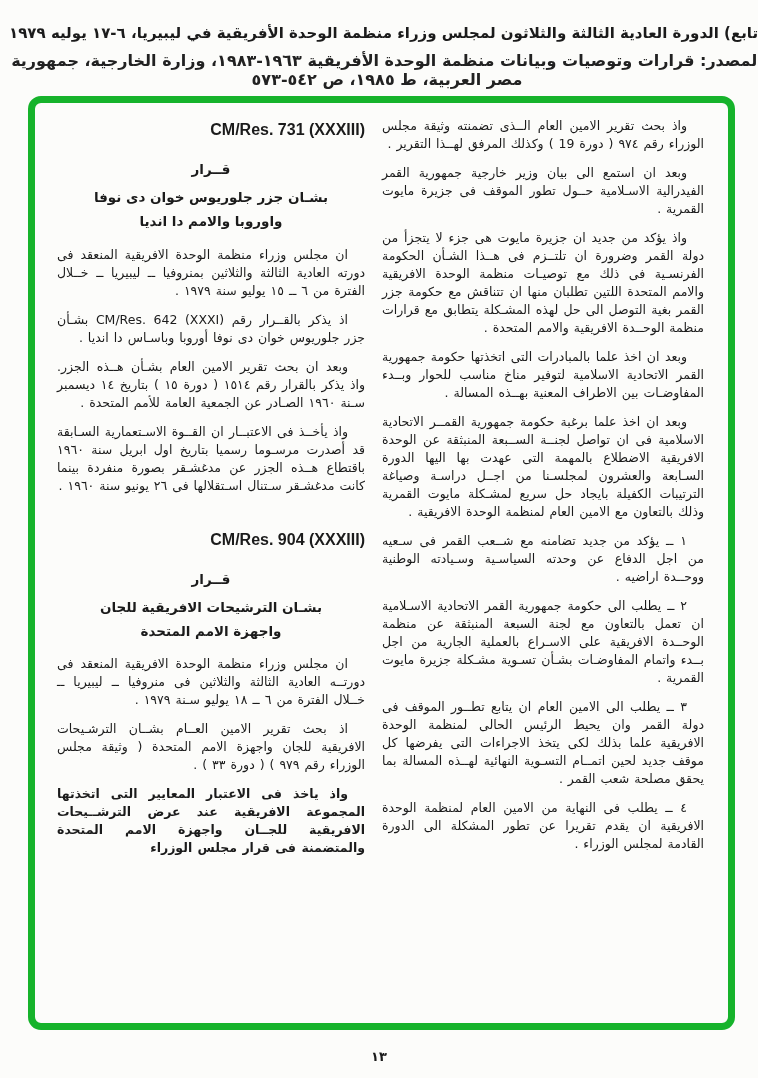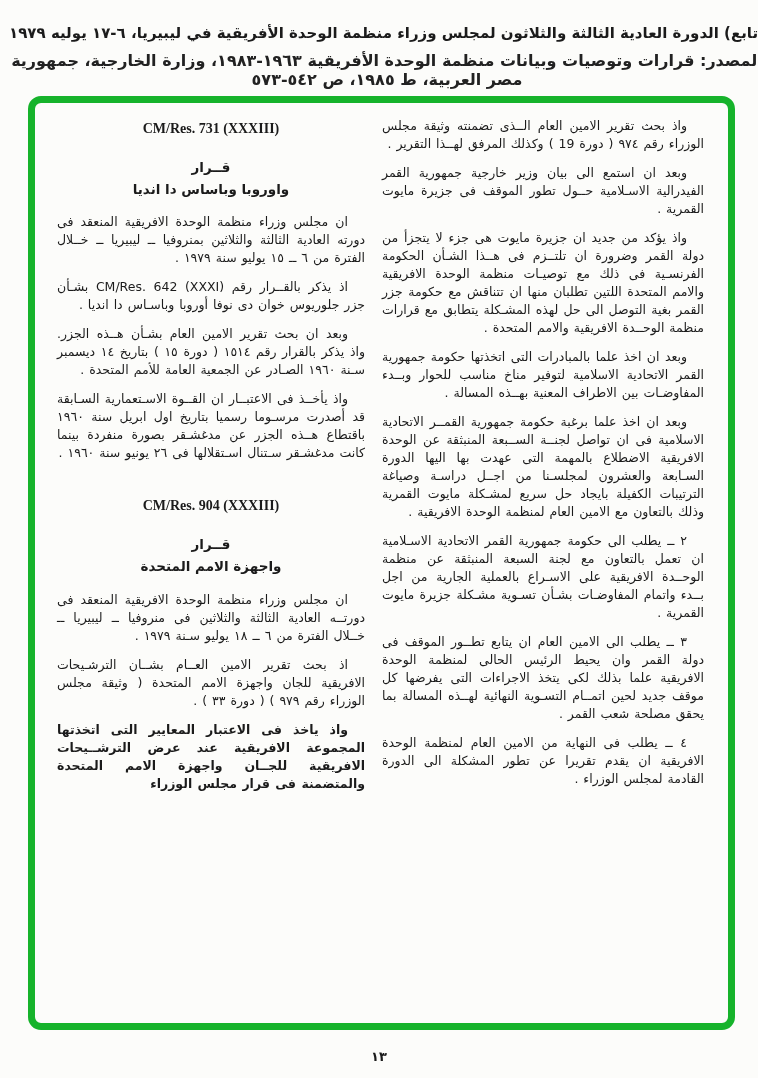--- a/index.html
+++ b/index.html
@@ -20,22 +20,22 @@
 
   
   .col { direction:rtl; }
   .col-right { flex:0 0 322px; }
   .col-left  { flex:1 1 auto; }
 
   p.para { font-size:12.5px; line-height:1.44; text-align:justify; text-align-last:right;
            text-indent:17px; margin:0 0 11px 0; word-spacing:1px; }
   p.para-bold { font-weight:bold; }
 
-  .res-id { direction:ltr; text-align:center; font-family:Liberation Serif, serif;
-            font-weight:bold; font-size:14px; margin:4px 0 0 0; }
+  .res-id { direction:ltr; text-align:right; font-family:Liberation Sans, sans-serif;
+            font-weight:bold; font-size:16px; margin:4px 0 0 0; }
   .res-head { text-align:center; font-weight:bold; font-size:13.5px; margin-top:22px; }
   .res-sub  { text-align:center; font-weight:bold; font-size:13.5px; margin-top:10px; line-height:1.5; }
   .res-sub2 { text-align:center; font-weight:bold; font-size:13.5px; margin-top:4px; margin-bottom:14px; line-height:1.5; }
   .res-intro { margin-top:2px; }
   .res2-gap { margin-top:36px; }
 
   
   .page-num { position:absolute; bottom:14px; left:0; width:758px; text-align:center;
               font-size:13px; font-weight:bold; }
 </style>
@@ -51,36 +51,39 @@
 
   <div class="frame">
     <div class="frame-inner">
 
       <div class="col col-right">
         <p class="para">واذ بحث تقرير الامين العام الــذى تضمنته وثيقة مجلس الوزراء رقم ٩٧٤ ( دورة 19 ) وكذلك المرفق لهــذا التقرير .</p>
         <p class="para">وبعد ان استمع الى بيان وزير خارجية جمهورية القمر الفيدرالية الاسـلامية حــول تطور الموقف فى جزيرة مايوت القمرية .</p>
         <p class="para">واذ يؤكد من جديد ان جزيرة مايوت هى جزء لا يتجزأ من دولة القمر وضرورة ان تلتــزم فى هــذا الشـأن الحكومة الفرنسـية فى ذلك مع توصيـات منظمة الوحدة الافريقية والامم المتحدة اللتين تطلبان منها ان تتناقش مع حكومة جزر القمر بغية التوصل الى حل لهذه المشـكلة يتطابق مع قرارات منظمة الوحــدة الافريقية والامم المتحدة .</p>
         <p class="para">وبعد ان اخذ علما بالمبادرات التى اتخذتها حكومة جمهورية القمر الاتحادية الاسلامية لتوفير مناخ مناسب للحوار وبــدء المفاوضـات بين الاطراف المعنية بهــذه المسالة .</p>
         <p class="para">وبعد ان اخذ علما برغبة حكومة جمهورية القمــر الاتحادية الاسلامية فى ان تواصل لجنــة الســبعة المنبثقة عن الوحدة الافريقية الاضطلاع بالمهمة التى عهدت بها اليها الدورة السـابعة والعشرون لمجلسـنا من اجــل دراسـة وصياغة الترتيبات الكفيلة بايجاد حل سريع لمشـكلة مايوت القمرية وذلك بالتعاون مع الامين العام لمنظمة الوحدة الافريقية .</p>
+        <p class="para">١ ــ يؤكد من جديد تضامنه مع شــعب القمر فى سـعيه من اجل الدفاع عن وحدته السياسـية وسـيادته الوطنية ووحــدة اراضيه .</p>
         <p class="para">٢ ــ يطلب الى حكومة جمهورية القمر الاتحادية الاسـلامية ان تعمل بالتعاون مع لجنة السبعة المنبثقة عن منظمة الوحــدة الافريقية على الاسـراع بالعملية الجارية من اجل بــدء واتمام المفاوضـات بشـأن تسـوية مشـكلة جزيرة مايوت القمرية .</p>
         <p class="para">٣ ــ يطلب الى الامين العام ان يتابع تطــور الموقف فى دولة القمر وان يحيط الرئيس الحالى لمنظمة الوحدة الافريقية علما بذلك لكى يتخذ الاجراءات التى يفرضها كل موقف جديد لحين اتمــام التسـوية النهائية لهــذه المسالة بما يحقق مصلحة شعب القمر .</p>
         <p class="para">٤ ــ يطلب فى النهاية من الامين العام لمنظمة الوحدة الافريقية ان يقدم تقريرا عن تطور المشكلة الى الدورة القادمة لمجلس الوزراء .</p>
       </div>
 
       <div class="col col-left">
         <div class="res-id">CM/Res. 731 (XXXIII)</div>
         <div class="res-head">قــرار</div>
-        <div class="res-sub2">واوروبا وباساس دا انديا</div>
+        <div class="res-sub">بشـان جزر جلوريوس خوان دى نوفا</div>
+        <div class="res-sub2">واوروبا والامم دا انديا</div>
         <p class="para res-intro">ان مجلس وزراء منظمة الوحدة الافريقية المنعقد فى دورته العادية الثالثة والثلاثين بمنروفيا ــ ليبيريا ــ خــلال الفترة من ٦ ــ ١٥ يوليو سنة ١٩٧٩ .</p>
         <p class="para">اذ يذكر بالقــرار رقم ‎CM/Res. 642 (XXXI)‎ بشـأن جزر جلوريوس خوان دى نوفا أوروبا وباسـاس دا انديا .</p>
         <p class="para">وبعد ان بحث تقرير الامين العام بشـأن هــذه الجزر. واذ يذكر بالقرار رقم ١٥١٤ ( دورة ١٥ ) بتاريخ ١٤ ديسمبر سـنة ١٩٦٠ الصـادر عن الجمعية العامة للأمم المتحدة .</p>
         <p class="para">واذ يأخــذ فى الاعتبــار ان القــوة الاسـتعمارية السـابقة قد أصدرت مرسـوما رسميا بتاريخ اول ابريل سنة ١٩٦٠ باقتطاع هــذه الجزر عن مدغشـقر بصورة منفردة بينما كانت مدغشـقر سـتنال اسـتقلالها فى ٢٦ يونيو سنة ١٩٦٠ .</p>
 
         <div class="res-id res2-gap">CM/Res. 904 (XXXIII)</div>
         <div class="res-head">قــرار</div>
+        <div class="res-sub">بشـان الترشيحات الافريقية للجان</div>
         <div class="res-sub2">واجهزة الامم المتحدة</div>
         <p class="para res-intro">ان مجلس وزراء منظمة الوحدة الافريقية المنعقد فى دورتــه العادية الثالثة والثلاثين فى منروفيا ــ ليبيريا ــ خــلال الفترة من ٦ ــ ١٨ يوليو سـنة ١٩٧٩ .</p>
         <p class="para">اذ بحث تقرير الامين العــام بشــان الترشـيحات الافريقية للجان واجهزة الامم المتحدة ( وثيقة مجلس الوزراء رقم ٩٧٩ ) ( دورة ٣٣ ) .</p>
         <p class="para para-bold">واذ ياخذ فى الاعتبار المعايير التى اتخذتها المجموعة الافريقية عند عرض الترشــيحات الافريقية للجــان واجهزة الامم المتحدة والمتضمنة فى قرار مجلس الوزراء</p>
       </div>
 
     </div>
   </div>
 
   <div class="page-num">١٣</div>

